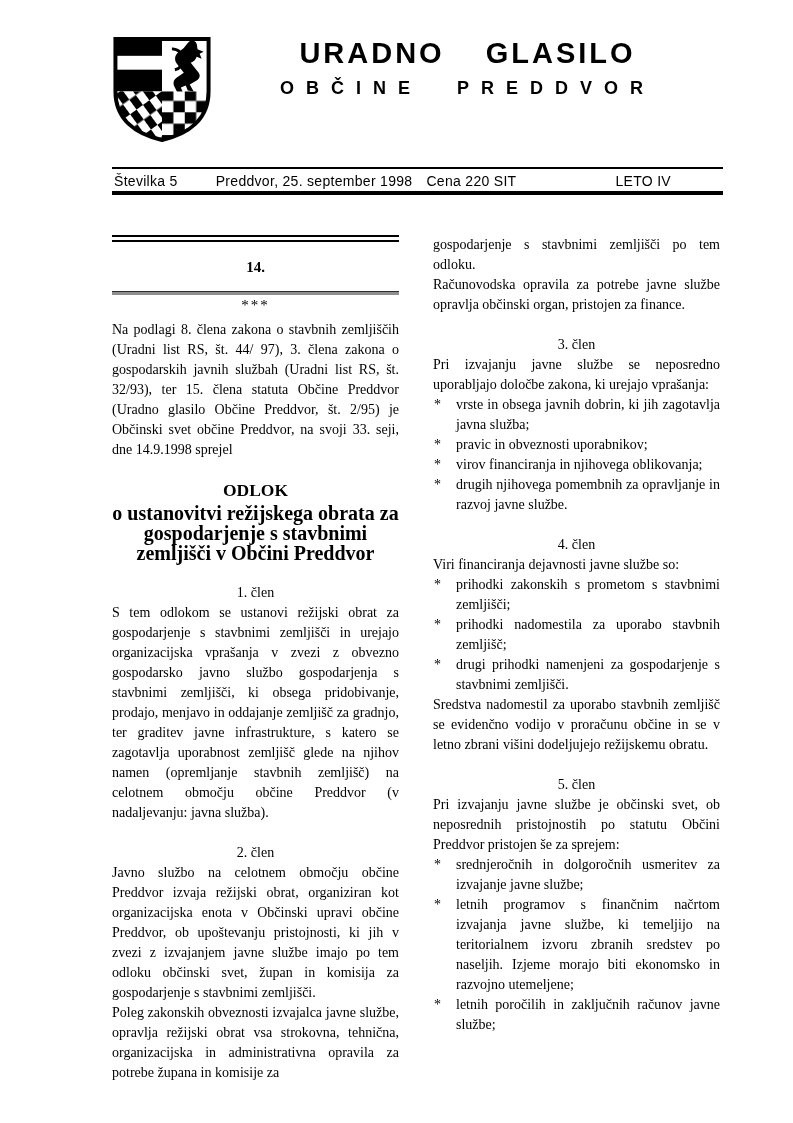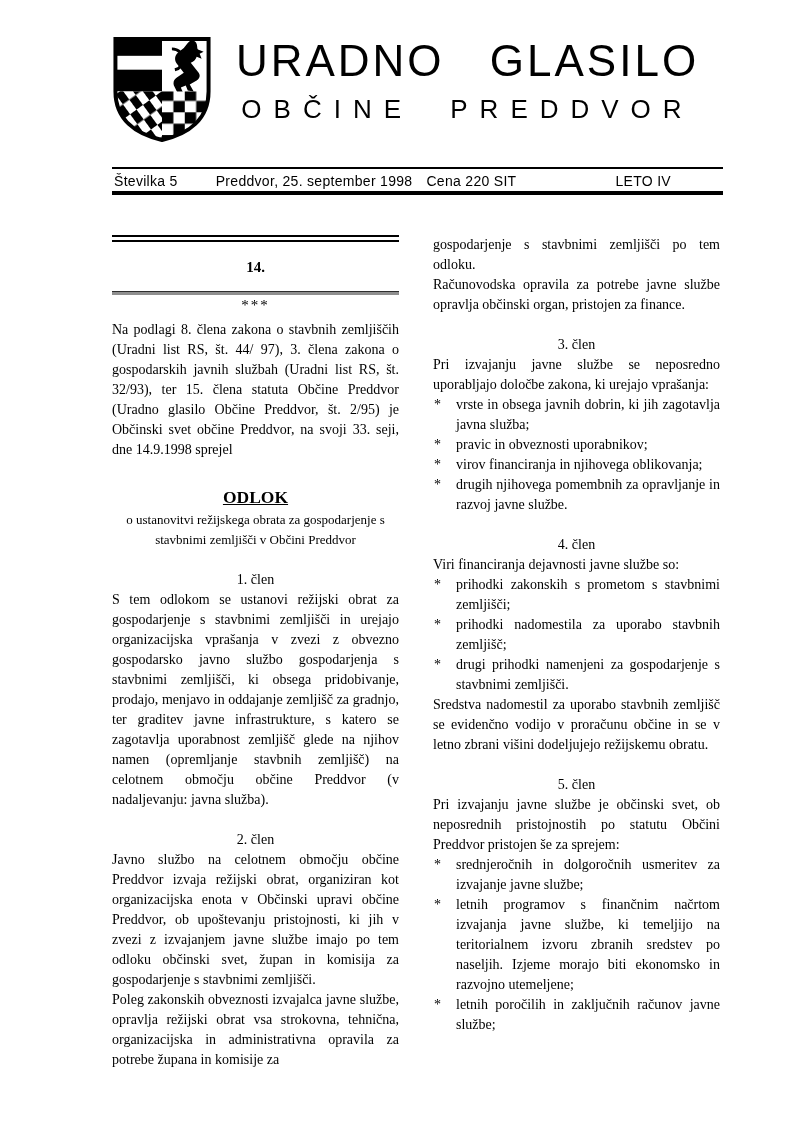--- a/index.html
+++ b/index.html
@@ -6,45 +6,45 @@
   .page {
     width:793px; height:1123px; margin:0 auto; background:#ffffff; color:#000;
     box-sizing:border-box; padding:36px 70px 0 112px; overflow:hidden;
     font-family:"Liberation Serif", serif; position:relative;
   }
   
   .masthead { display:flex; align-items:flex-start; }
   .coat { width:100px; height:107px; flex:0 0 auto; }
   .masthead-text { flex:1; text-align:center; padding-top:2px; }
   .title-line1 {
-    font-family:"Liberation Sans", sans-serif; font-weight:400;
-    font-size:44px; letter-spacing:3px; word-spacing:30px; line-height:1.05; white-space:nowrap;
+    font-family:"Liberation Sans", sans-serif; font-weight:700;
+    font-size:29px; letter-spacing:3px; word-spacing:30px; line-height:1.05; white-space:nowrap;
   }
   .title-line2 {
-    font-family:"Liberation Sans", sans-serif; font-weight:400;
-    font-size:26px; letter-spacing:12px; word-spacing:18px; margin-top:10px; white-space:nowrap;text-align:center;
+    font-family:"Liberation Sans", sans-serif; font-weight:700;
+    font-size:18px; letter-spacing:12px; word-spacing:18px; margin-top:10px; white-space:nowrap;text-align:center;
   }
   .infobar {
     margin-top:24px; border-top:2px solid #000; border-bottom:4px solid #000;
     padding:4px 2px 2px 2px; display:flex; align-items:baseline;
     font-family:"Liberation Sans", sans-serif; font-size:14px; letter-spacing:0.3px;
   }
   .infobar .place { margin-left:38px; }
   .infobar .price { margin-left:14px; }
   .infobar .volume { margin-left:auto; margin-right:50px; }
   
   .columns { display:flex; gap:34px; margin-top:40px; }
   .col { width:287px; font-size:14px; line-height:20px; text-align:justify; }
   .col p { margin:0; }
   .rule-double { height:3px; border-top:2px solid #000; border-bottom:2px solid #000; }
   .rule-gray { height:3px; background:#8f8f8f; border-top:1px solid #2e2e2e; }
   .article-number { text-align:center; font-weight:700; font-size:15px; margin:15px 0 14px 0; }
   .stars { text-align:center; font-size:15px; letter-spacing:2px; margin:0 0 5px 0; }
-  .decree-title { text-align:center; font-weight:700; font-size:17.5px; margin-top:26px; line-height:22px;text-decoration:underline; }
-  .decree-subtitle { text-align:center; font-weight:400; font-size:13px; line-height:20px; margin-top:2px; }
+  .decree-title { text-align:center; font-weight:700; font-size:17.5px; margin-top:19px; line-height:22px; }
+  .decree-subtitle { text-align:center; font-weight:700; font-size:20px; line-height:20px; margin-top:2px; }
   .sec-title { text-align:center; margin-top:20px; }
   .sec-title.spaced { margin-top:20px; }
   .bullet { display:flex; }
   .bullet .marker { flex:0 0 22px; padding-left:1px; }
   .bullet .btext { flex:1; text-align:justify; }
 </style>
 </head>
 <body>
 
 <div class="page">

